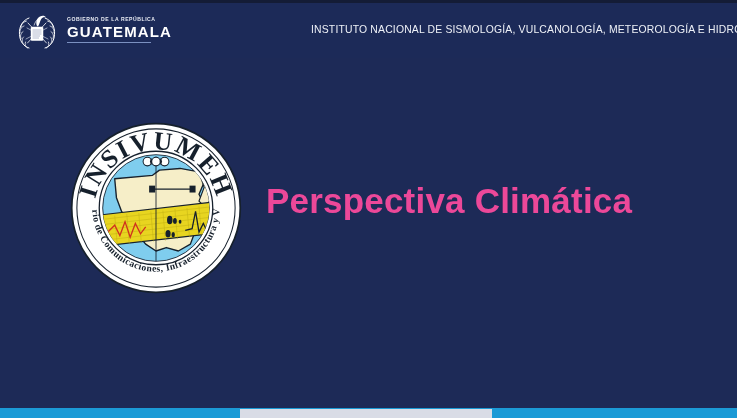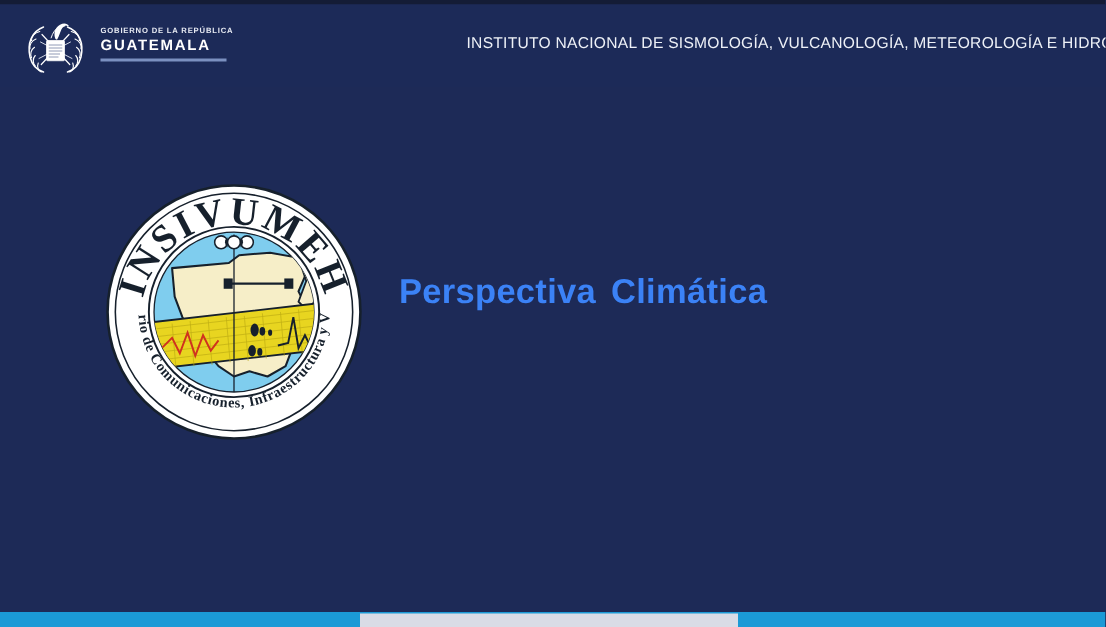--- a/index.html
+++ b/index.html
@@ -41,21 +41,21 @@
     color:#e9ecf4;
     font-size:5.1px;
     letter-spacing:0.55px;
     font-weight:700;
     white-space:nowrap;
     line-height:1;
     margin-bottom:2px;
   }
   .gov-line2 {
     color:#ffffff;
-    font-size:10px;
+    font-size:15px;
     font-weight:700;
     letter-spacing:1.15px;
     white-space:nowrap;
     line-height:1;
   }
   .gov-underline {
     margin-top:3px;
     width:84px; height:1.4px;
     background:#7b90c0;
   }
@@ -78,22 +78,22 @@
   }
   .seal-wrap svg { display:block; width:172px; height:172px; }
 
   
   .title-block {
     position:absolute;
     left:266px; top:180px;
     width:440px;
   }
   .title-line {
-    color:#3b82f6;
-    font-size:23px;
+    color:#ec4899;
+    font-size:35px;
     font-weight:700;
     line-height:1.22;
     letter-spacing:0.2px;
     white-space:nowrap;
   }
   .title-line .gap { display:inline-block; width:10px; }
 
   
   .bottom-bar {
     position:absolute; left:0; top:408px;

